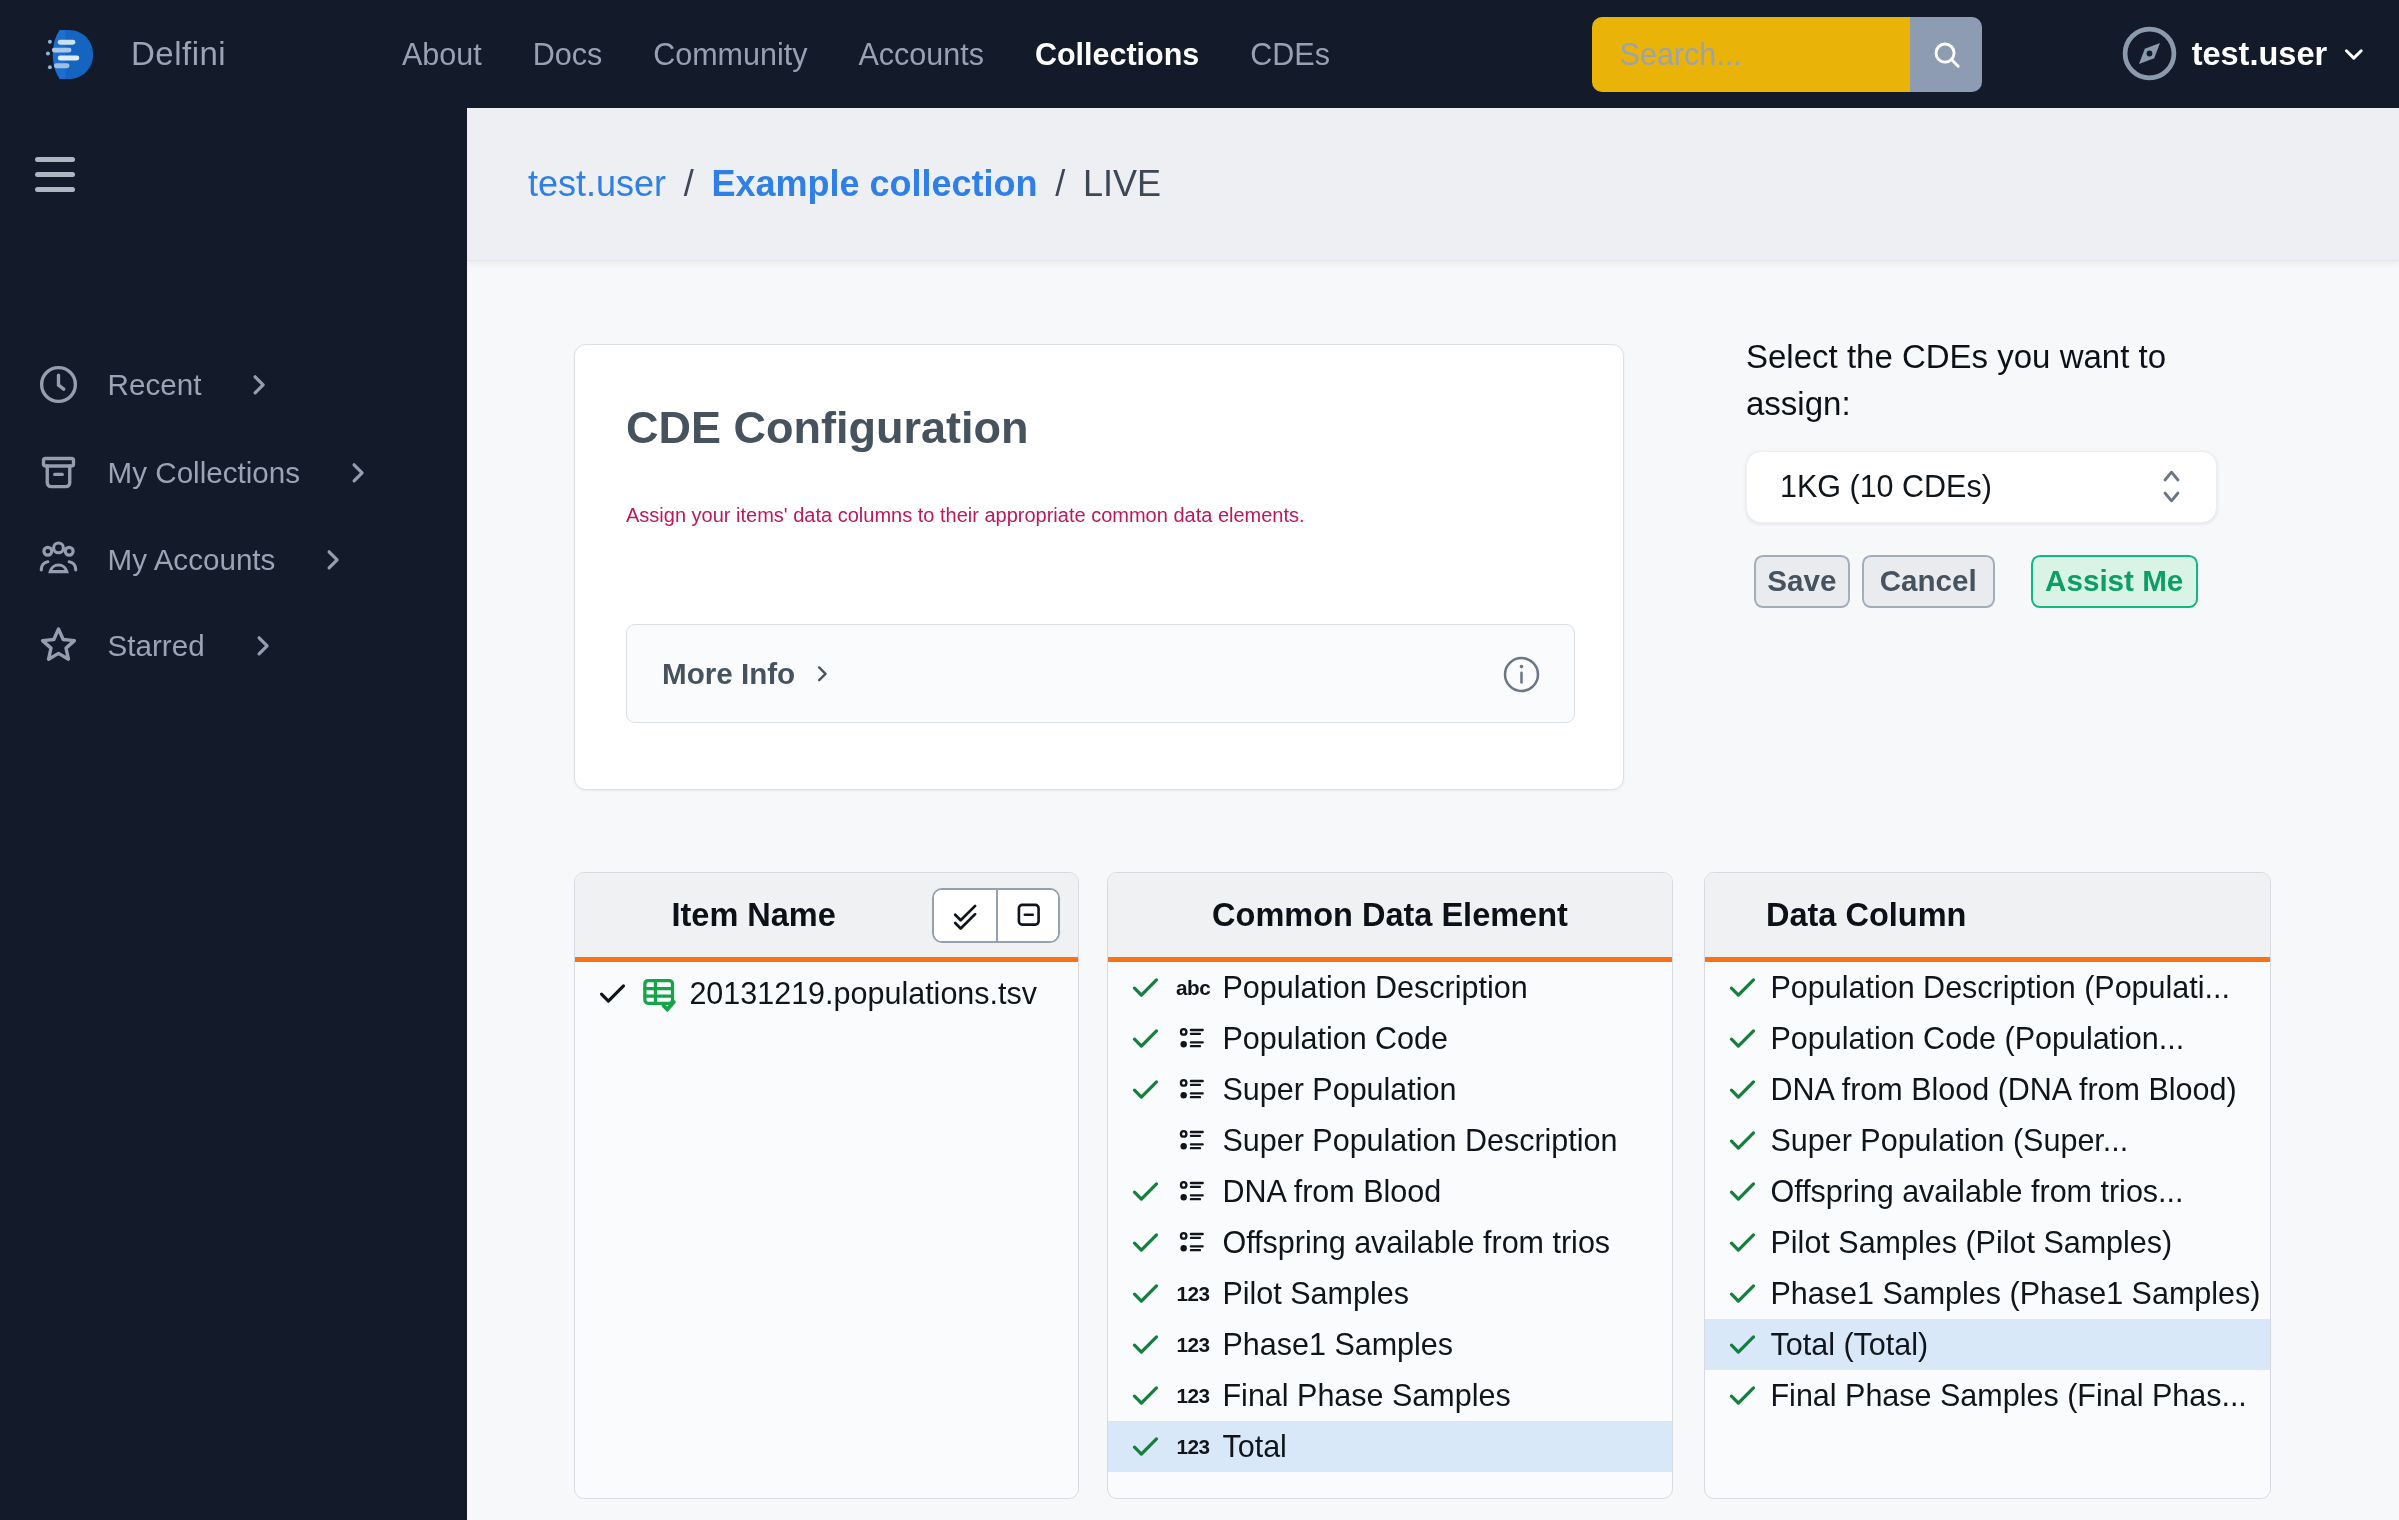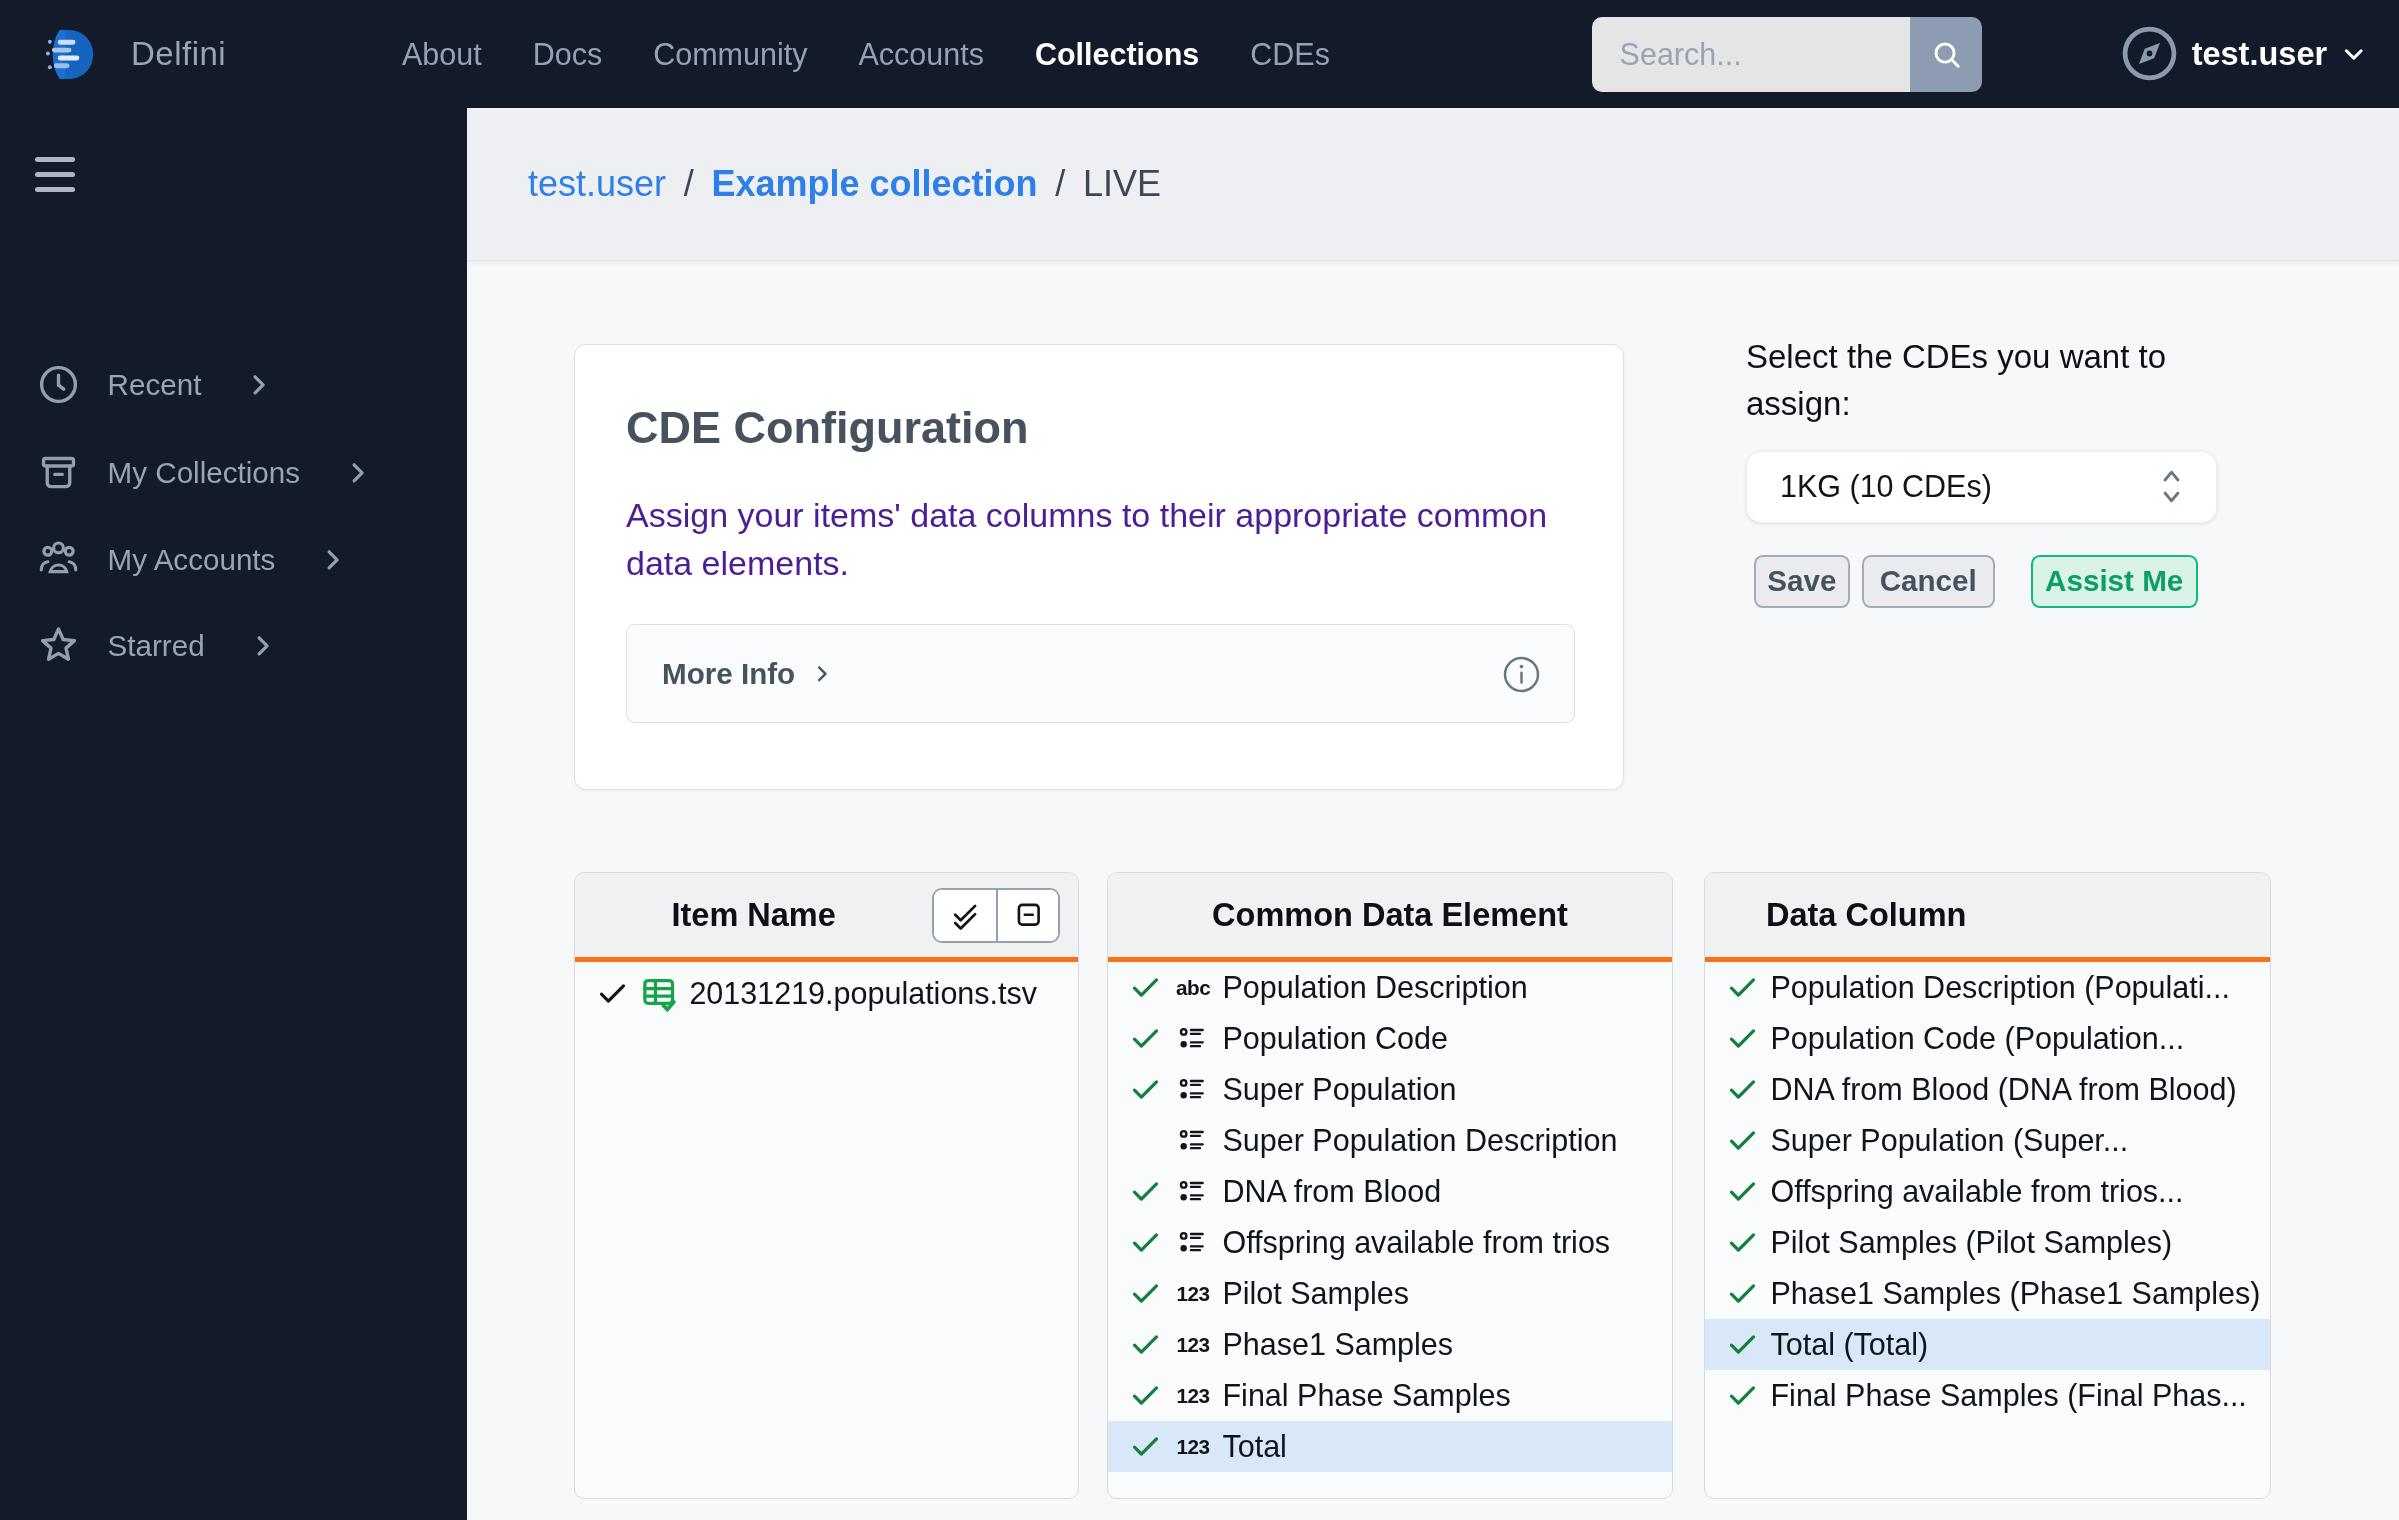--- a/index.html
+++ b/index.html
@@ -9,21 +9,21 @@
 
   
   .topbar { position:absolute; left:0; top:0; width:2400px; height:108px; background:#131a29; z-index:5; }
   .logo { position:absolute; left:44px; top:27.6px; width:53px; height:53px; }
   .brand { position:absolute; left:131px; top:0; height:108px; display:flex; align-items:center;
            color:#9aa4b4; font-size:33px; letter-spacing:0.5px; }
   .nav { position:absolute; left:402px; top:0; height:108px; display:flex; align-items:center; gap:51px; }
   .nav-item { color:#97a1b3; font-size:30.5px; cursor:pointer; white-space:nowrap; }
   .nav-item.active { color:#ffffff; font-weight:700; }
   .search-group { position:absolute; left:1592px; top:16.7px; height:75px; display:flex; border-radius:9.9px; overflow:hidden; }
-  .search-input { width:318px; height:75px; border:none; outline:none; background:#e5e5e5;
+  .search-input { width:318px; height:75px; border:none; outline:none; background:#eab308;
                   font-family:inherit; font-size:30.5px; color:#2b3442; padding:0 27.6px; }
   .search-input::placeholder { color:#9aa3b4; }
   .search-btn { width:72px; height:75px; background:#8d9cb2; border:none; display:flex; align-items:center; justify-content:center; cursor:pointer; }
   .compass { position:absolute; left:2118px; top:21.7px; width:63px; height:63px; }
   .user-menu { position:absolute; right:31.5px; top:0; height:108px; display:flex; align-items:center; gap:11.8px; cursor:pointer; }
   .user-name { color:#ffffff; font-size:32.5px; font-weight:600; }
 
   
   .sidebar { position:absolute; left:0; top:108px; width:467px; height:1413px; background:#131a29; z-index:4; }
   .hamburger { position:absolute; left:25.6px; top:43px; width:59px; height:47px; display:flex; flex-direction:column; justify-content:space-between; padding:5.9px 9.9px; cursor:pointer; }
@@ -41,21 +41,21 @@
   .breadcrumb { margin-left:61px; font-size:36px; display:flex; align-items:center; gap:17.7px; }
   .bc-link { color:#2e7fe8; cursor:pointer; }
   .bc-link.bold { font-weight:700; }
   .bc-sep { color:#3d4756; }
   .bc-status { color:#3d4756; }
 
   
   .card { position:absolute; left:107px; top:236px; width:1050px; height:446px; background:#ffffff;
           border:1px solid #dcdfe4; border-radius:11.8px; box-shadow:0 1px 3px rgba(16,24,40,.05); }
   .card-title { position:absolute; left:51px; top:57px; font-size:45px; font-weight:700; color:#46535f; }
-  .card-desc { position:absolute; left:51px; top:146px; width:951px; font-size:34px; line-height:48px; color:#4c1d95; }
+  .card-desc { position:absolute; left:51px; top:146px; width:951px; font-size:20px; line-height:48px; color:#be185d; }
   .more-info-box { position:absolute; left:51px; top:279px; width:949px; height:99px; background:#fafbfc;
                    border:1px solid #dcdfe4; border-radius:8.9px; display:flex; align-items:center; cursor:pointer; }
   .more-info-label { margin-left:35px; font-size:29.6px; font-weight:700; color:#46535f; }
   .mi-chev { width:25.6px; height:25.6px; margin-left:13.8px; }
   .info-icon { position:absolute; right:31.5px; top:27.6px; width:43px; height:43px; cursor:pointer; }
 
   
   .assign { position:absolute; left:1279px; top:225px; width:552px; }
   .assign-label { font-size:33px; line-height:47px; color:#0d1117; font-weight:500; width:424px; }
   .cde-select { margin-top:23.6px; width:471px; height:72px; background:#ffffff; border:1px solid #eceef1;

